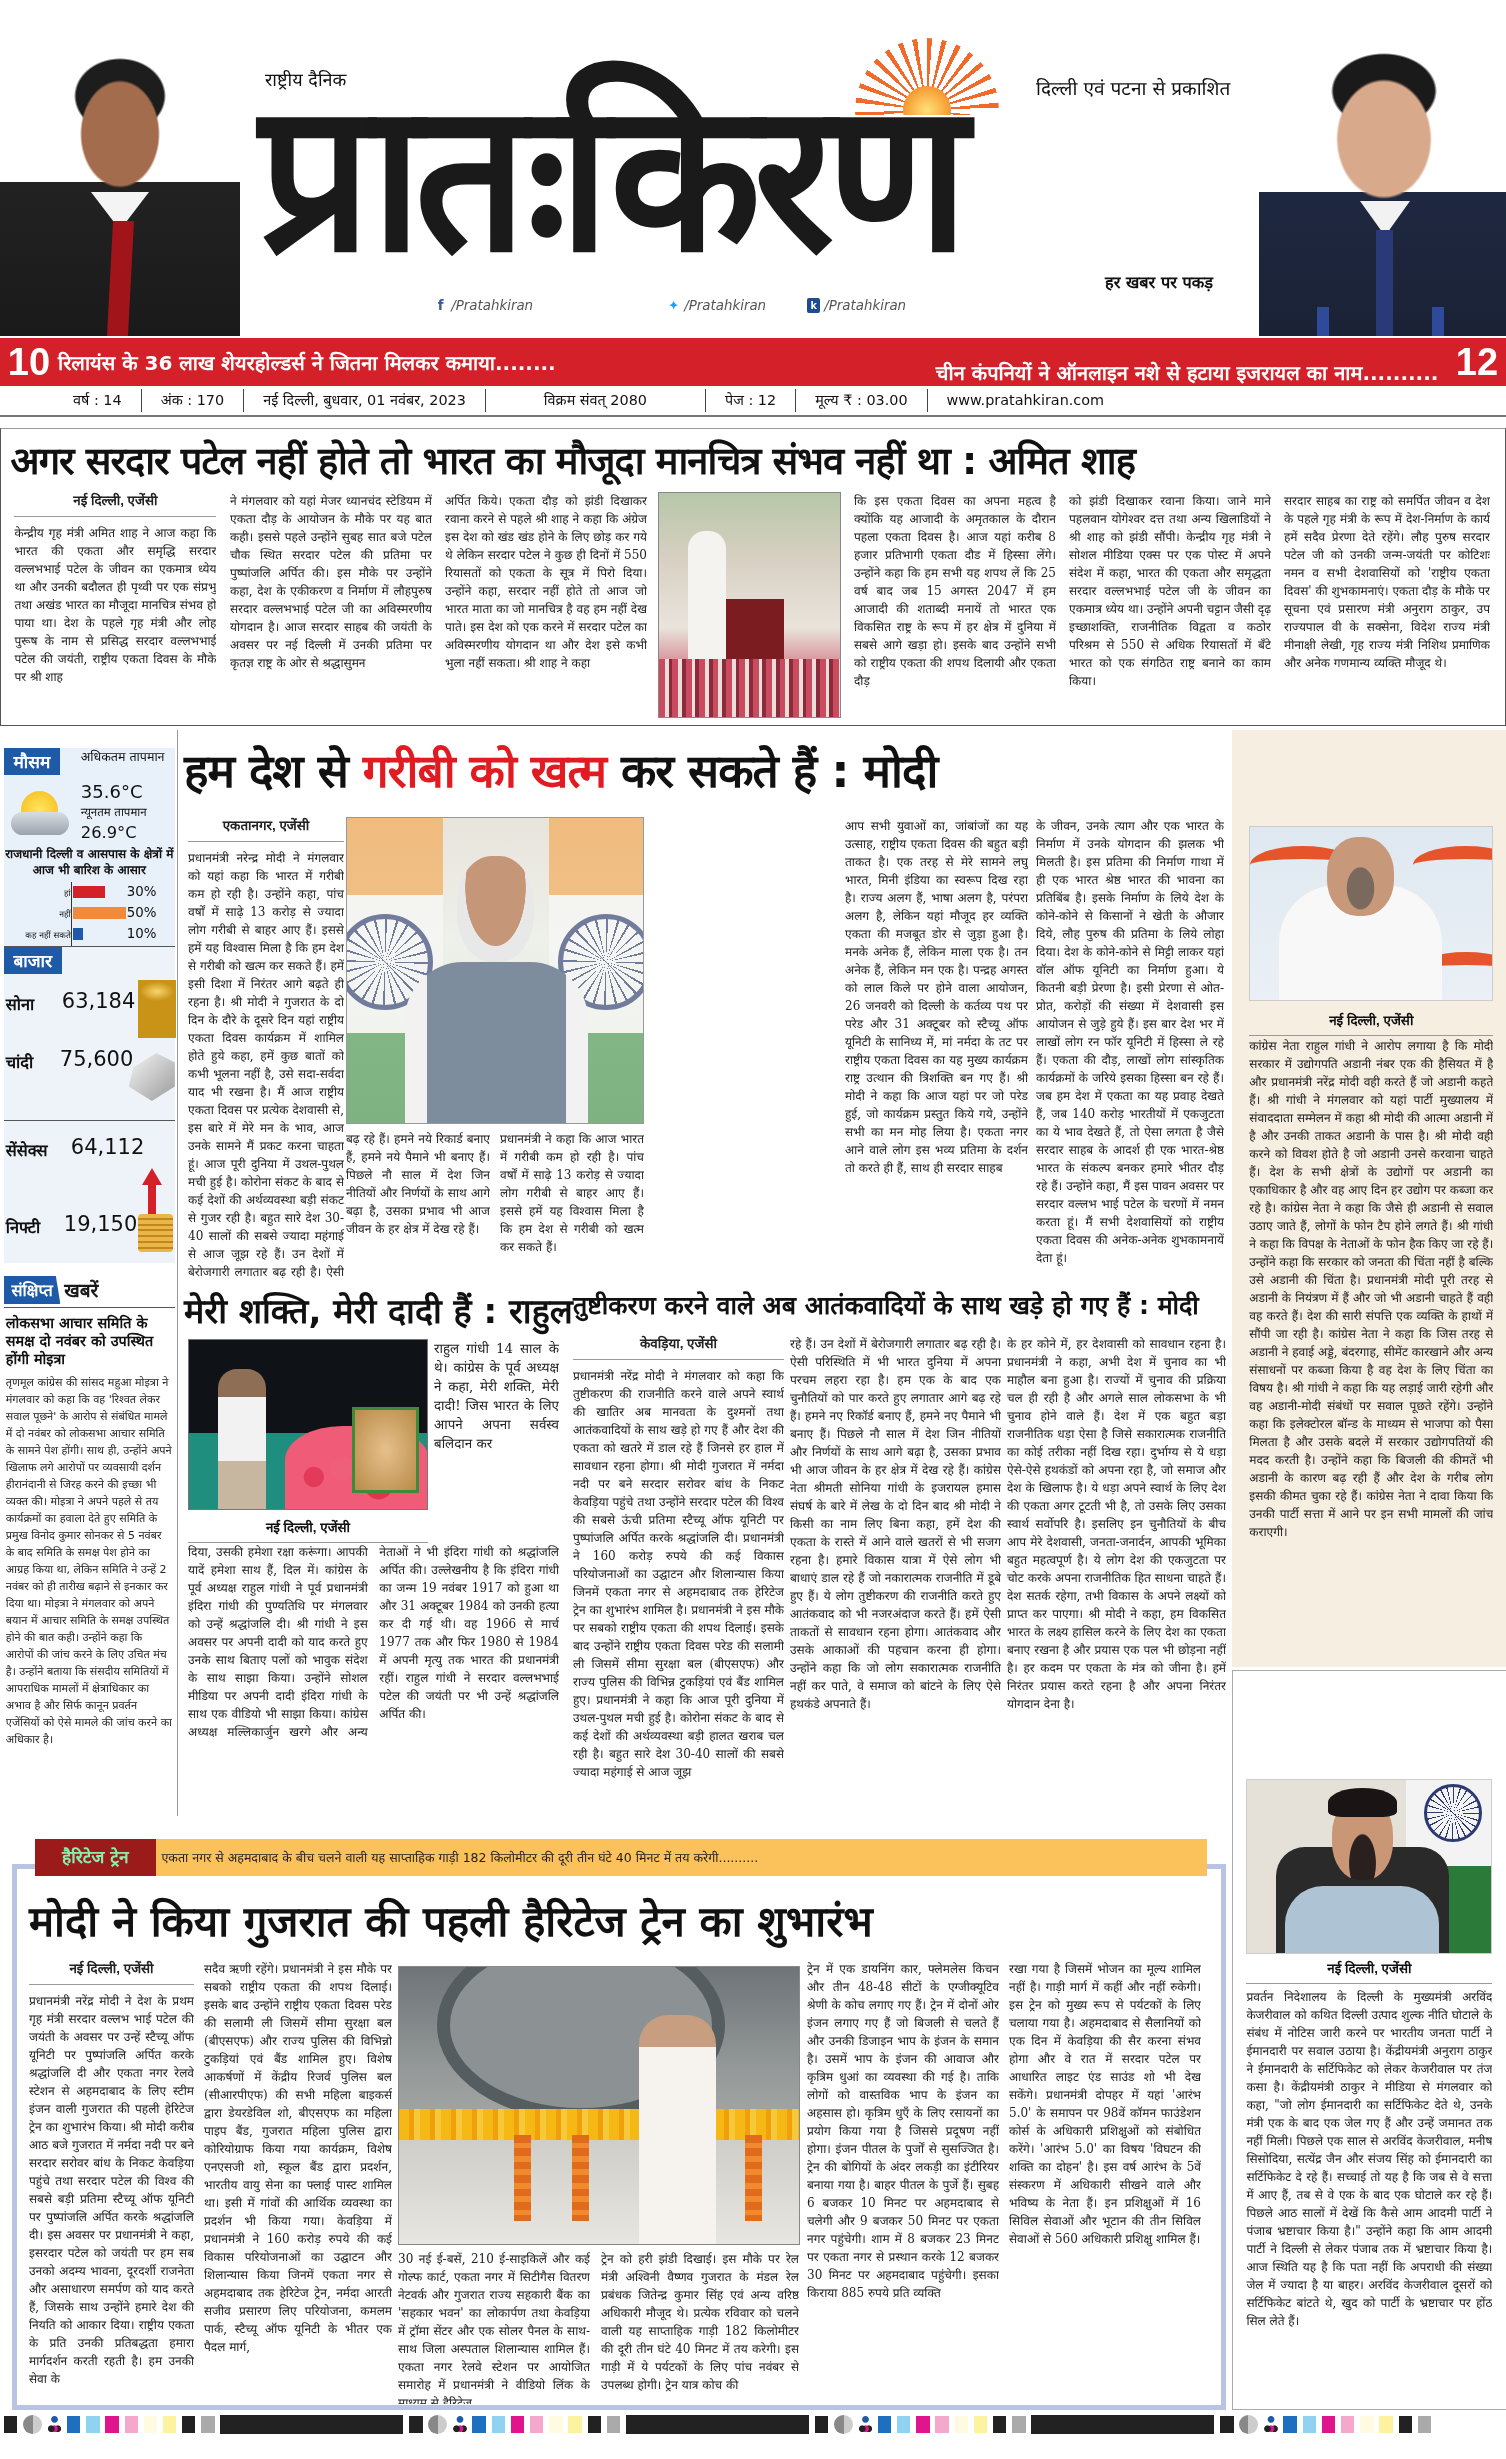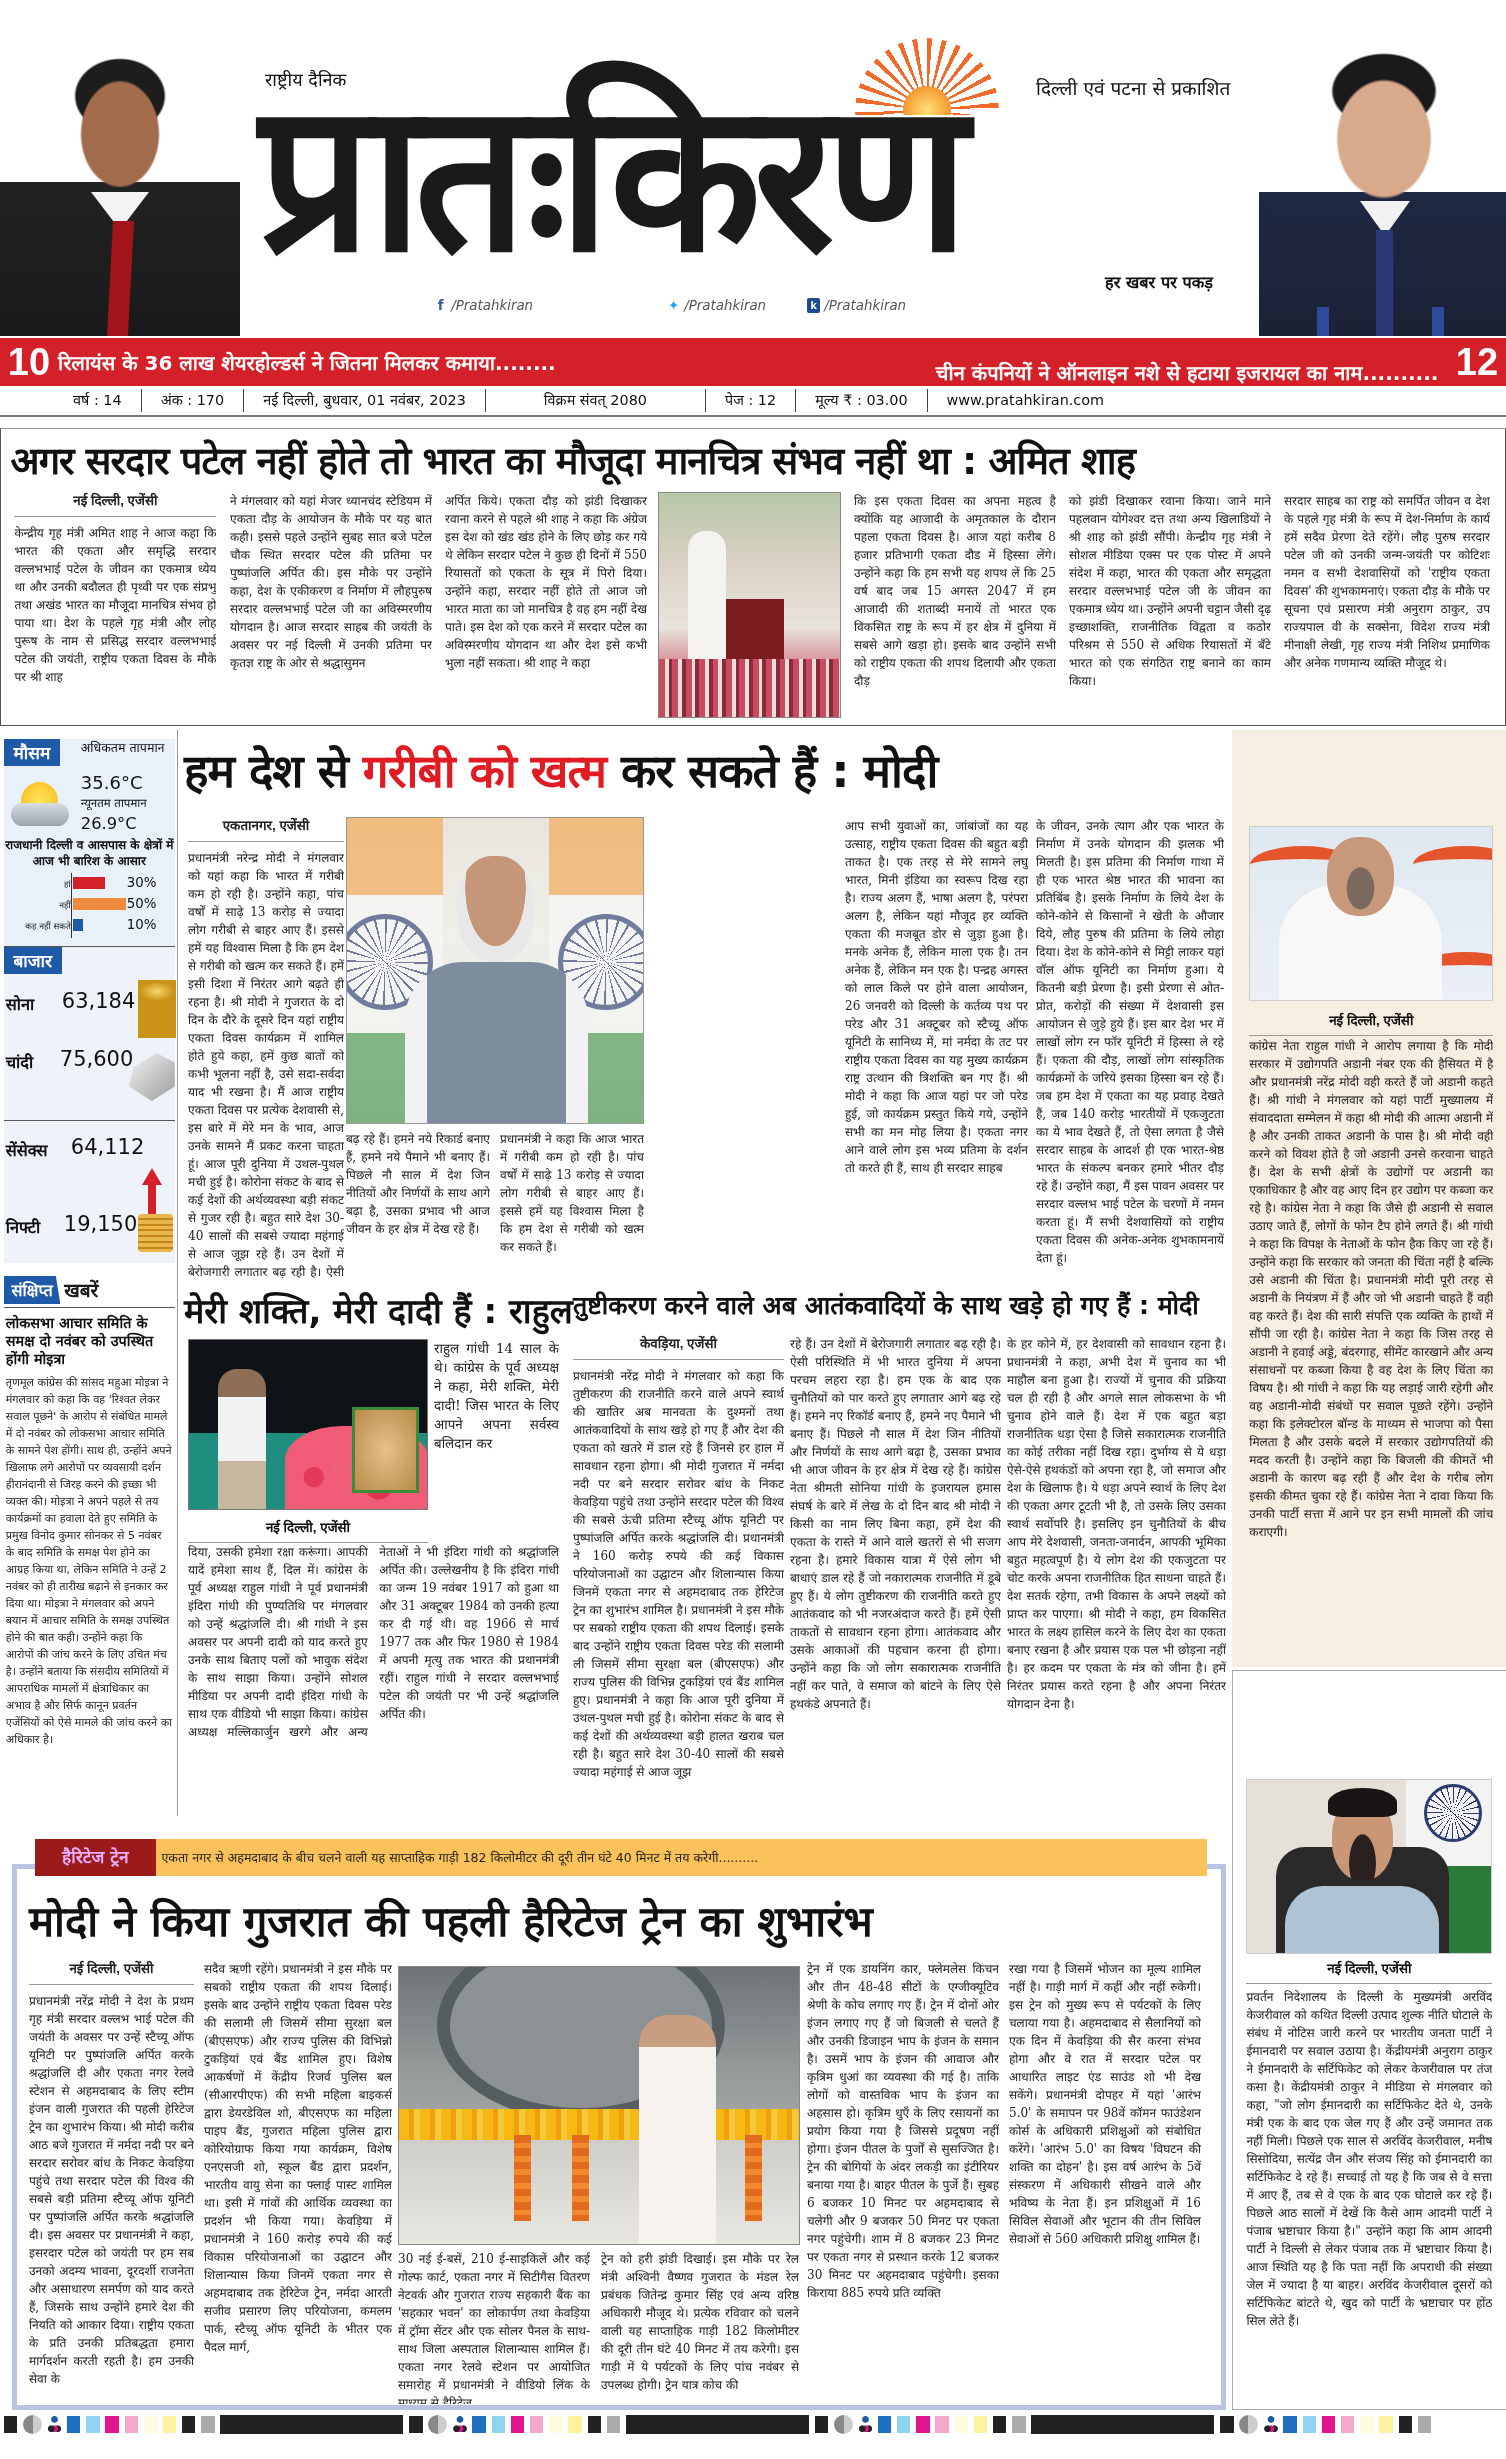--- a/index.html
+++ b/index.html
@@ -56,21 +56,21 @@
 #lead-photo{left:657px;top:63px;width:183px;height:226px;background:linear-gradient(180deg,#b7c7a8 0%,#d8d0c3 30%,#e9e4dc 60%,#c8475e 90%);border:1px solid #888}
 #lead-photo .fig{position:absolute;left:29px;top:38px;width:38px;height:144px;background:#f5f3ef;border-radius:17.3px 17.3px 3.8px 3.8px}
 #lead-photo .podium{position:absolute;left:67px;top:106px;width:58px;height:115px;background:#7a1c20}
 #lead-photo .crowd{position:absolute;left:0;bottom:0;width:100%;height:58px;background:repeating-linear-gradient(90deg,#c94b5f 0 5.8px,#e9dfd8 5.8px 9.6px,#8a2a3a 9.6px 13.4px)}
 #lead-col4{left:853px;top:63px;width:202px;height:226px}
 #lead-col5{left:1068px;top:63px;width:202px;height:226px}
 #lead-col6{left:1283px;top:63px;width:206px;height:226px}
 
 
 #sidebar{left:0;top:730px;width:178px;height:1086px;border-right:1px solid #999}
-#weather{left:3.8px;top:9px;width:171px;height:208px;background:#e8f0fa}
+#weather{left:3.8px;top:18px;width:171px;height:208px;background:#e8f0fa}
 .box-label{background:#1e5aa8;color:#fff;font-weight:bold;font-size:17.3px;padding:1.9px 9.6px;display:inline-block}
 #weather-label{left:0;top:0}
 #weather-icon{left:7.7px;top:43px;width:58px;height:48px}
 #weather-icon .s{position:absolute;left:9.6px;top:0;width:37px;height:37px;border-radius:50%;background:radial-gradient(circle,#ffe55c,#f6b91a)}
 #weather-icon .c{position:absolute;left:0;top:21px;width:58px;height:23px;border-radius:13.4px;background:linear-gradient(#d9dde3,#9aa2ad)}
 #max-label{left:77px;top:1.9px;font-size:12.5px}
 #max-val{left:77px;top:33px;font-size:18px}
 #min-label{left:77px;top:56px;font-size:11.5px}
 #min-val{left:77px;top:75px;font-size:16.3px}
 #rain-title{left:0;top:98px;width:171px;text-align:center;font-size:12px;line-height:16.3px;font-weight:bold}
@@ -153,21 +153,21 @@
 #anurag-photo .green{position:absolute;right:0;top:86px;width:67px;height:88px;background:#2b7a3a;clip-path:polygon(30% 0,100% 0,100% 100%,0 100%)}
 #anurag-photo .chair{position:absolute;left:29px;top:67px;width:173px;height:108px;background:#2a2a2a;border-radius:29px 29px 0 0}
 #anurag-photo .vest{position:absolute;left:38px;top:106px;width:154px;height:69px;background:#aec3d3;border-radius:38px 38px 0 0}
 #anurag-photo .face{position:absolute;left:85px;top:17.3px;width:61px;height:83px;border-radius:45%;background:radial-gradient(ellipse at 50% 80%,#2a2020 30%,#c99676 32%)}
 #anurag-photo .hair{position:absolute;left:81px;top:7.7px;width:69px;height:29px;border-radius:50% 50% 20% 20%;background:#1a1414}
 #anurag-dateline{left:13.4px;top:288px;width:246px}
 #anurag-body{left:13.4px;top:317px;width:246px;height:413px}
 
 
 #heritage-bar{left:35px;top:1839px;width:1172px;height:37px;background:#fbc15a;display:flex;align-items:center}
-#heritage-tag{background:#9b1b1b;color:#f0abfc;font-weight:bold;font-size:17.3px;height:37px;line-height:37px;padding:0 27px}
+#heritage-tag{background:#9b1b1b;color:#86efac;font-weight:bold;font-size:17.3px;height:37px;line-height:37px;padding:0 27px}
 #heritage-teaser{font-size:12.5px;margin-left:5.8px;color:#222}
 #heritage-frame{left:11.5px;top:1864px;width:1214px;height:546px;border:5.8px solid #b9c3e2;border-top:5.8px solid #b9c3e2}
 #heritage-headline{left:29px;top:1891px;width:1182px;font-size:42px;font-weight:bold;white-space:nowrap}
 #h-col1{left:29px;top:1960px;width:165px;height:442px}
 #h-col2{left:204px;top:1960px;width:188px;height:442px}
 #heritage-photo{left:398px;top:1966px;width:402px;height:279px;background:linear-gradient(180deg,#6e7478 0%,#979c9b 40%,#c0bfb9 100%);overflow:hidden;border:1px solid #888}
 #heritage-photo .dome{position:absolute;left:38px;top:-38px;width:288px;height:192px;border-radius:50%;border:13.4px solid #555d60;background:#8c9293}
 #heritage-photo .marigold{position:absolute;left:0;top:142px;width:402px;height:31px;background:repeating-linear-gradient(90deg,#f6b814 0 9.6px,#f0a00a 9.6px 15.4px,#f7c93a 15.4px 21px)}
 #heritage-photo .garland{position:absolute;top:168px;width:17.3px;height:86px;background:repeating-linear-gradient(180deg,#e06b1c 0 7.7px,#f08a2c 7.7px 13.4px)}
 #heritage-photo .man{position:absolute;left:240px;top:48px;width:77px;height:231px;background:linear-gradient(180deg,#c79e80 0 14%,#f6f3ee 14%);border-radius:29px 29px 0 0}

